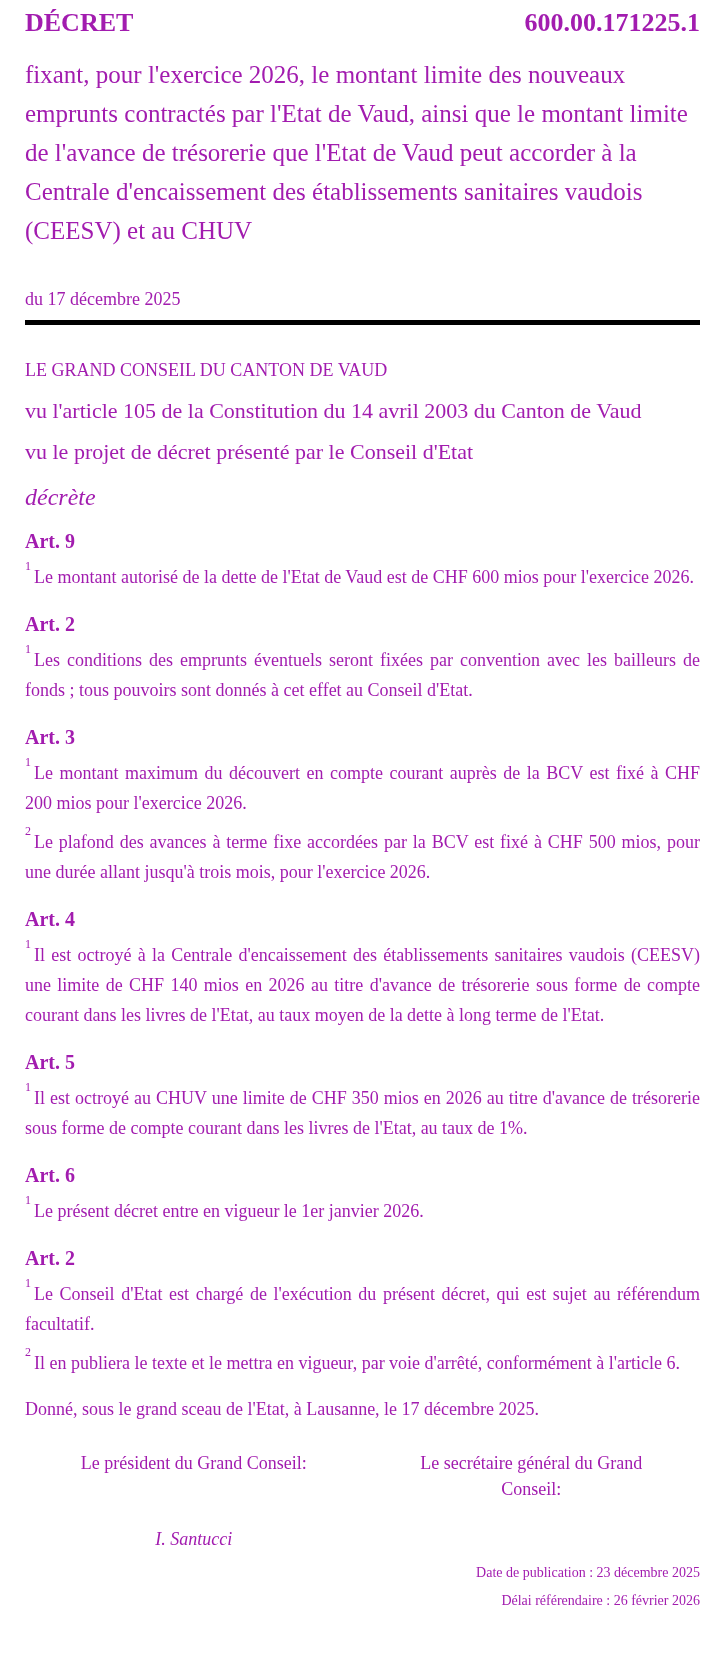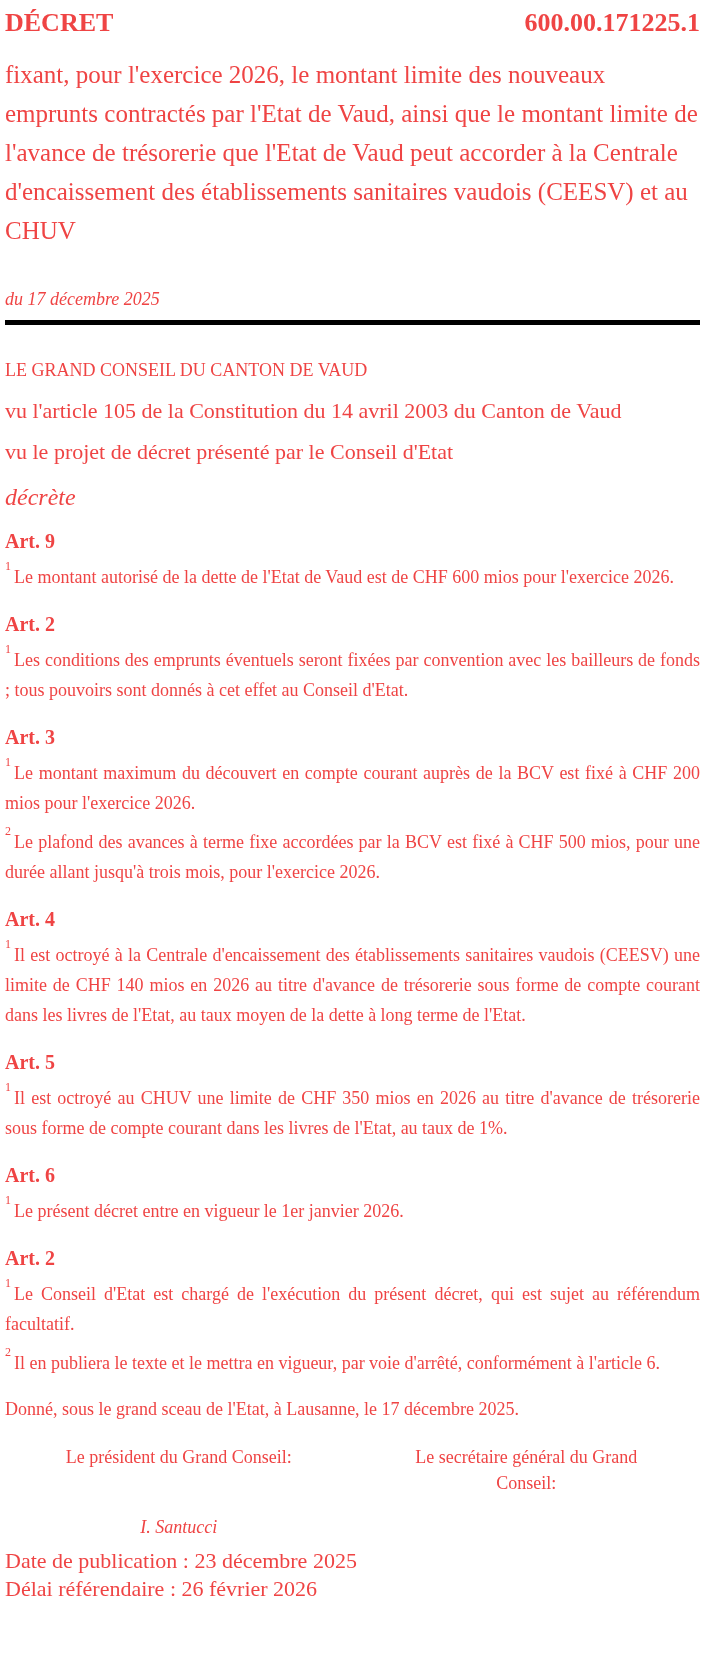--- a/index.html
+++ b/index.html
@@ -5,23 +5,23 @@
   html, body {
     margin: 0;
     padding: 0;
     background: #ffffff;
   }
   .page {
     position: relative;
     width: 713px;
     height: 1628px;
     box-sizing: border-box;
-    padding: 8px 13px 0 5px;
+    padding: 8px 13px 0 25px;
     background: #ffffff;
-    color: #ef4444;
+    color: #a21caf;
     font-family: "Liberation Serif", "DejaVu Serif", serif;
     overflow: hidden;
   }
   .doc-header {
     display: flex;
     justify-content: space-between;
     align-items: baseline;
     font-weight: bold;
     font-size: 26px;
     line-height: 30px;
@@ -29,21 +29,20 @@
   .doc-title {
     margin-top: 17px;
     font-size: 25px;
     font-weight: normal;
     line-height: 39px;
   }
   .date-line {
     margin-top: 37px;
     font-size: 18px;
     line-height: 24px;
-    font-style: italic;
   }
   .rule {
     margin-top: 9px;
     height: 5px;
     background: #000000;
   }
   .authority {
     margin-top: 33px;
     font-size: 18px;
     line-height: 24px;
@@ -89,28 +88,29 @@
   .sign-roles { margin-top: 12px; }
   .sign-names { margin-top: 10px; }
   .sign-col {
     width: 50%;
     text-align: center;
     font-size: 18px;
     line-height: 26px;
   }
   .sign-col .role-wrap {
     max-width: 280px;
-    margin: 8px auto;
+    margin: 14px auto;
   }
   .sign-name {
     font-style: italic;
   }
   .footer-line {
-    font-size: 22px;
+    font-size: 14px;
     line-height: 26px;
+    text-align: right;
   }
   .footer-pub { margin-top: 8px; }
   .footer-ref { margin-top: 2px; }
 </style>
 </head>
 <body>
 
 <div class="page">
 
   <div class="doc-header">

